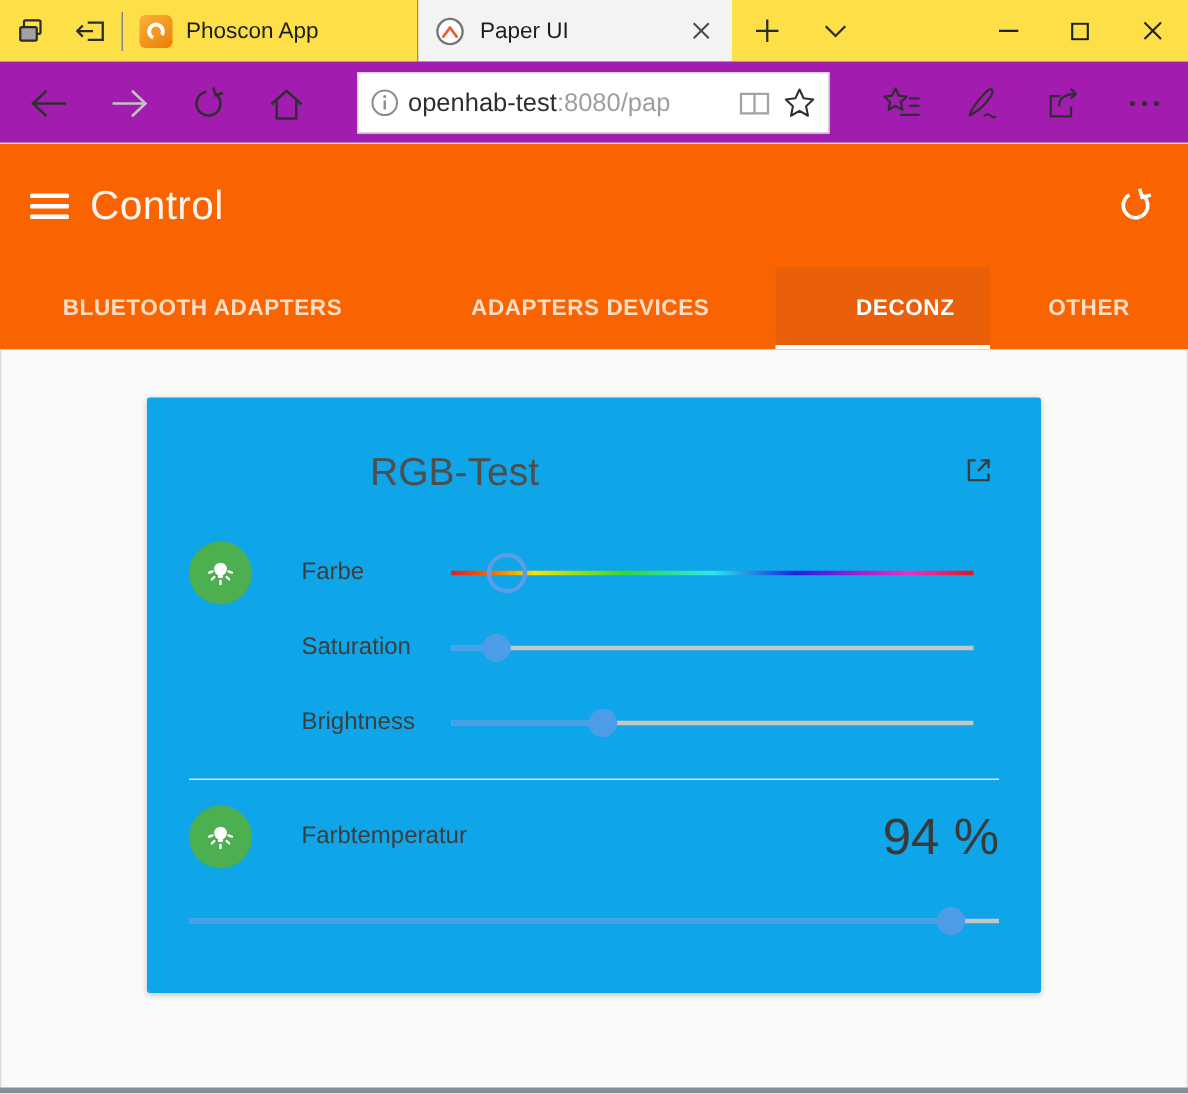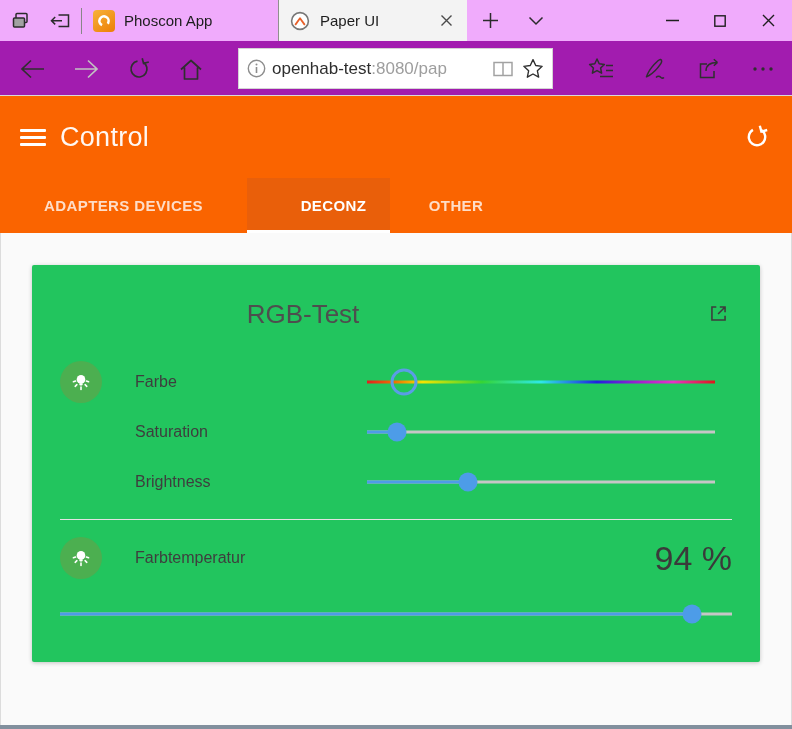--- a/index.html
+++ b/index.html
@@ -1,25 +1,25 @@
 <!DOCTYPE html>
 <html><head>
 <meta charset="utf-8">
 <style>
   * { margin:0; padding:0; box-sizing:border-box; }
   html,body { width:792px; height:729px; overflow:hidden; font-family:"Liberation Sans", sans-serif; background:#fafafa; }
   .window { width:792px; height:729px; display:flex; flex-direction:column; }
 
   
-  .titlebar { height:41px; background:#f0abfc; display:flex; align-items:stretch; flex:none; }
+  .titlebar { height:41px; background:#fde047; display:flex; align-items:stretch; flex:none; }
   .tb-btn { width:40px; display:flex; align-items:center; justify-content:center; cursor:default; }
   .tb-sep { width:1px; height:26px; background:#878787; align-self:center; margin:0 1px; }
   .btab { display:flex; align-items:center; padding:0 10px; font-size:15px; color:#1d1d1d; }
   .btab.inactive { width:196px; border-right:1px solid #8f8f8f; }
-  .btab.active { width:188px; background:#f3f3f3; }
+  .btab.active { width:209px; background:#f3f3f3; }
   .favicon { width:22px; height:22px; margin-right:9px; flex:none; }
   .phoscon-box { width:22px; height:22px; border-radius:4px; background:linear-gradient(145deg,#f7b23a,#ec7e06); display:flex; align-items:center; justify-content:center; }
   .tab-title { white-space:nowrap; overflow:hidden; }
   .tab-close { margin-left:auto; display:flex; align-items:center; justify-content:center; width:22px; height:22px; }
   .winbtns { margin-left:auto; display:flex; }
   .winbtn { width:48px; display:flex; align-items:center; justify-content:center; }
 
   
   .toolbar { height:55px; background:#a21caf; border-bottom:1px solid #d9d9d9; position:relative; flex:none; }
   .nav-ico { position:absolute; top:14px; width:30px; height:28px; display:flex; align-items:center; justify-content:center; }
@@ -41,21 +41,21 @@
   .navtab { display:flex; align-items:center; justify-content:center; font-size:15px; font-weight:700; letter-spacing:0.4px; color:rgba(255,255,255,0.78); cursor:pointer; position:relative; }
   .navtab.t1 { width:270px; }
   .navtab.t2 { width:247px; }
   .navtab.t3 { width:143px;padding-left:30px; }
   .navtab.t4 { width:132px; }
   .navtab.active { background:#e95f0a; color:#fff; }
   .navtab.active::after { content:""; position:absolute; left:0; right:0; bottom:0; height:3px; background:#fff; }
 
   
   .content { flex:1; background:#fafafa; border-left:1px solid #dcdcdc; border-right:1px solid #dcdcdc; }
-  .card { width:728px; margin:32px auto 0; background:#22c55e; border-radius:2px; box-shadow:0 1px 4px rgba(0,0,0,0.22); padding:32px 28px 35px; position:relative; }
+  .card { width:596px; margin:32px auto 0; background:#0ea5e9; border-radius:2px; box-shadow:0 1px 4px rgba(0,0,0,0.22); padding:32px 28px 35px; position:relative; }
   .card-title { font-size:26px; font-weight:300; color:#4e4e4e; text-align:center; padding-right:186px; line-height:34px; margin-bottom:26px; }
   .open-ico { position:absolute; top:38px; right:30px; width:22px; height:22px; cursor:pointer; }
 
   .row { display:flex; align-items:center; height:50px;gap:19px; }
   .icon-cell { width:42px; height:42px; margin-right:14px; flex:none; }
   .bulb-circle { width:42px; height:42px; border-radius:50%; background:#4caf50; display:flex; align-items:center; justify-content:center; }
   .row-label { font-size:16px; color:#3e3e3e; }
   .slider-wrap { width:348px; height:26px; margin-left:auto; margin-right:17px; flex:none; position:relative; }
   .track { position:absolute; left:0; right:0; top:50%; height:3px; transform:translateY(-50%); background:#c6c6c6; }
   .track.rainbow { background:linear-gradient(to right,#e02020 0%,#f07000 8%,#f5e400 16%,#35d435 33%,#2ee8e8 50%,#2020e0 66%,#a020d0 78%,#e832c8 88%,#e01818 100%); }
@@ -230,20 +230,21 @@
         </div>
       <div class="app-title">Control</div>
       <div class="app-refresh">
         <svg width="24" height="24" viewBox="0 0 24 24">
             <circle cx="12" cy="12" r="8.2" fill="none" stroke="#fff" stroke-width="2.4" stroke-dasharray="42 10" transform="rotate(-55 12 12)"></circle>
             <path d="M14.8 0.8 L16.4 6.6 L22.2 5" fill="none" stroke="#fff" stroke-width="2.4"></path>
           </svg>
       </div>
     </div>
     <div class="navtabs">
+      <div class="navtab t1">BLUETOOTH ADAPTERS</div>
       <div class="navtab t2">ADAPTERS DEVICES</div>
       <div class="navtab t3 active">DECONZ</div>
       <div class="navtab t4">OTHER</div>
     </div>
   </div>
 
   <div class="content">
     <div class="card">
       <div class="card-title">RGB-Test</div>
       <div class="open-ico">

